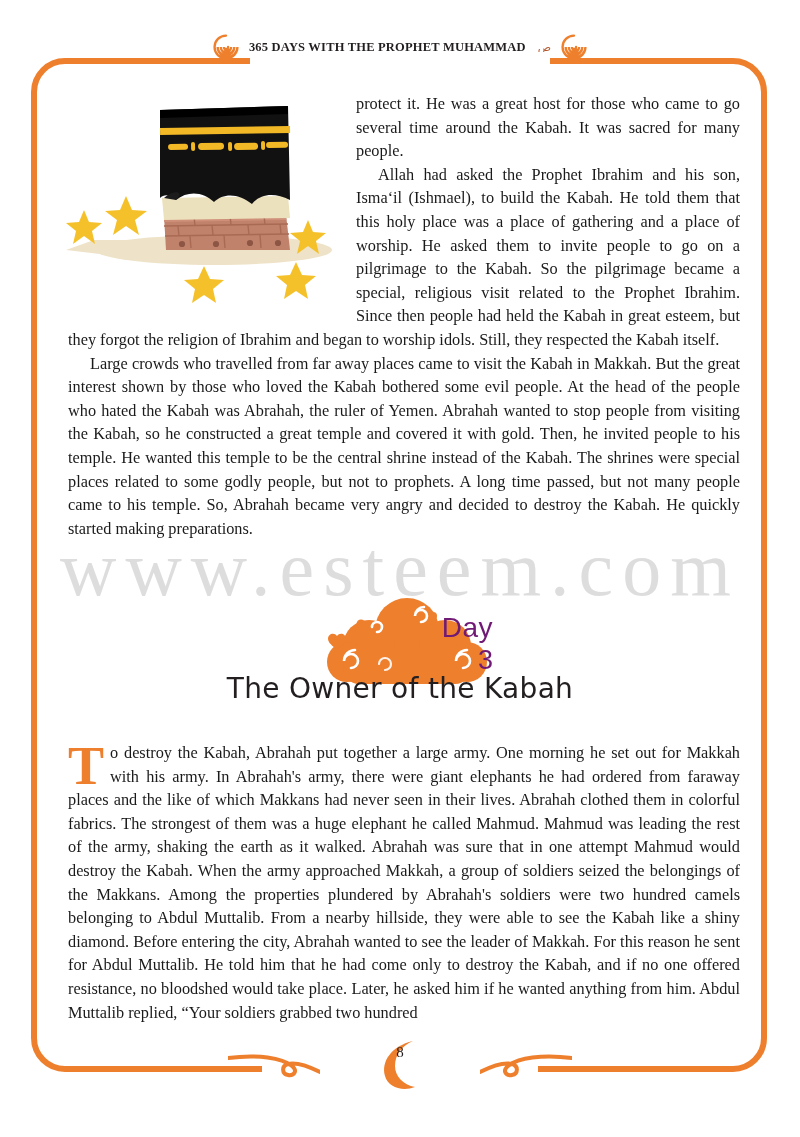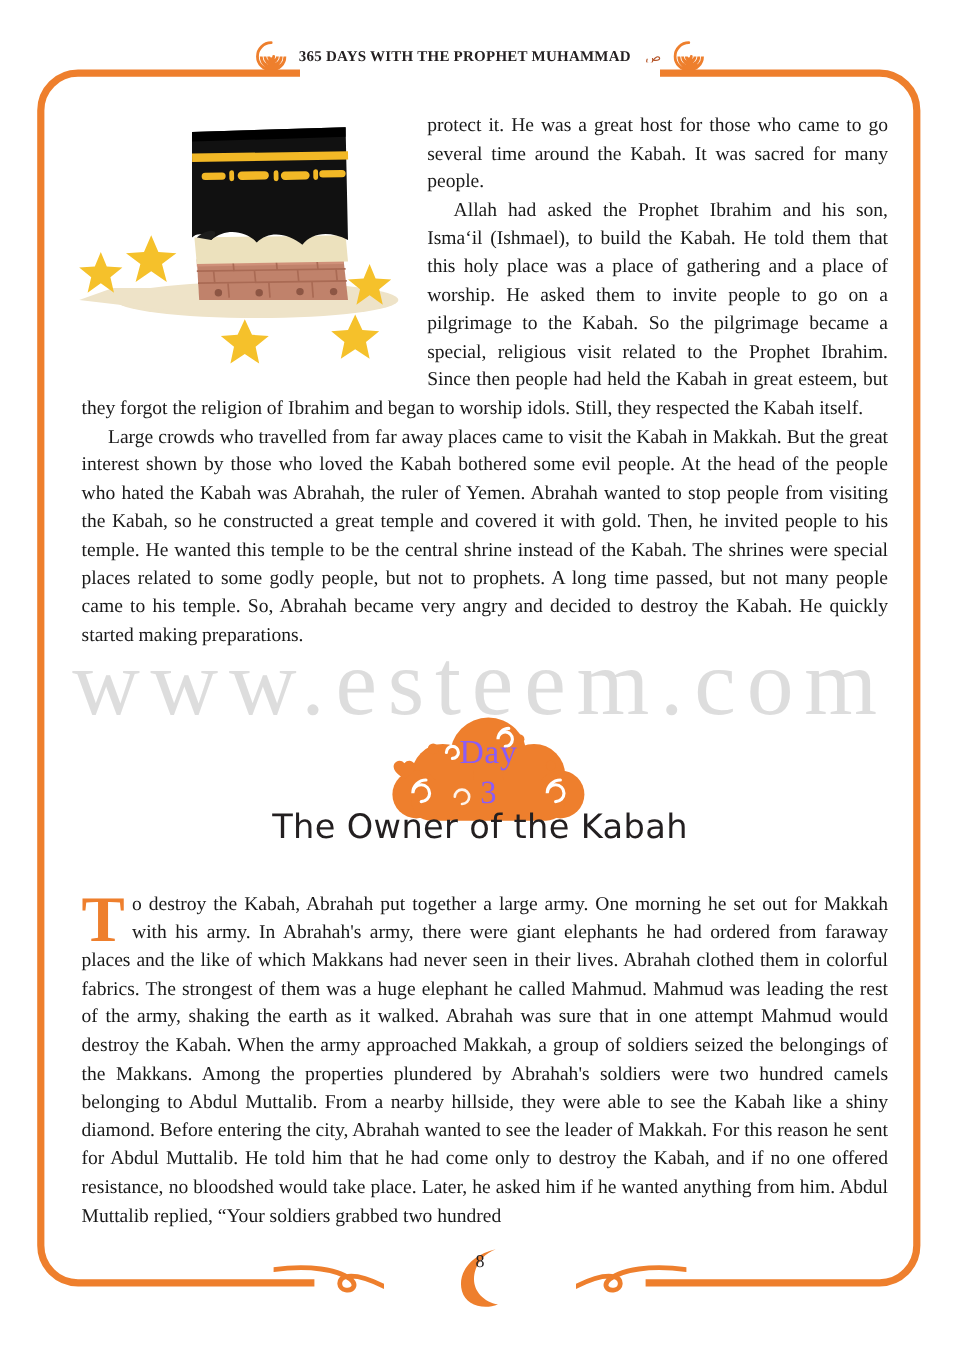--- a/index.html
+++ b/index.html
@@ -132,23 +132,23 @@
   .day-badge {
     position: absolute;
     left: 321px;
     top: 592px;
     width: 172px;
     height: 96px;
   }
   .day-label, .day-number {
     position: absolute;
     width: 172px;
-    text-align: center;
-    font-family: Liberation Serif, serif;
-    color: #8b5cf6;
+    text-align: right;
+    font-family: Liberation Sans, sans-serif;
+    color: #701a75;
     font-weight: normal;
   }
   .day-label { top: 20px;  font-size: 28px; letter-spacing: 0.5px; }
   .day-number { top: 53px; font-size: 27px; }
 
   
   .chapter-title {
     position: absolute;
     left: 0;
     top: 653px;

